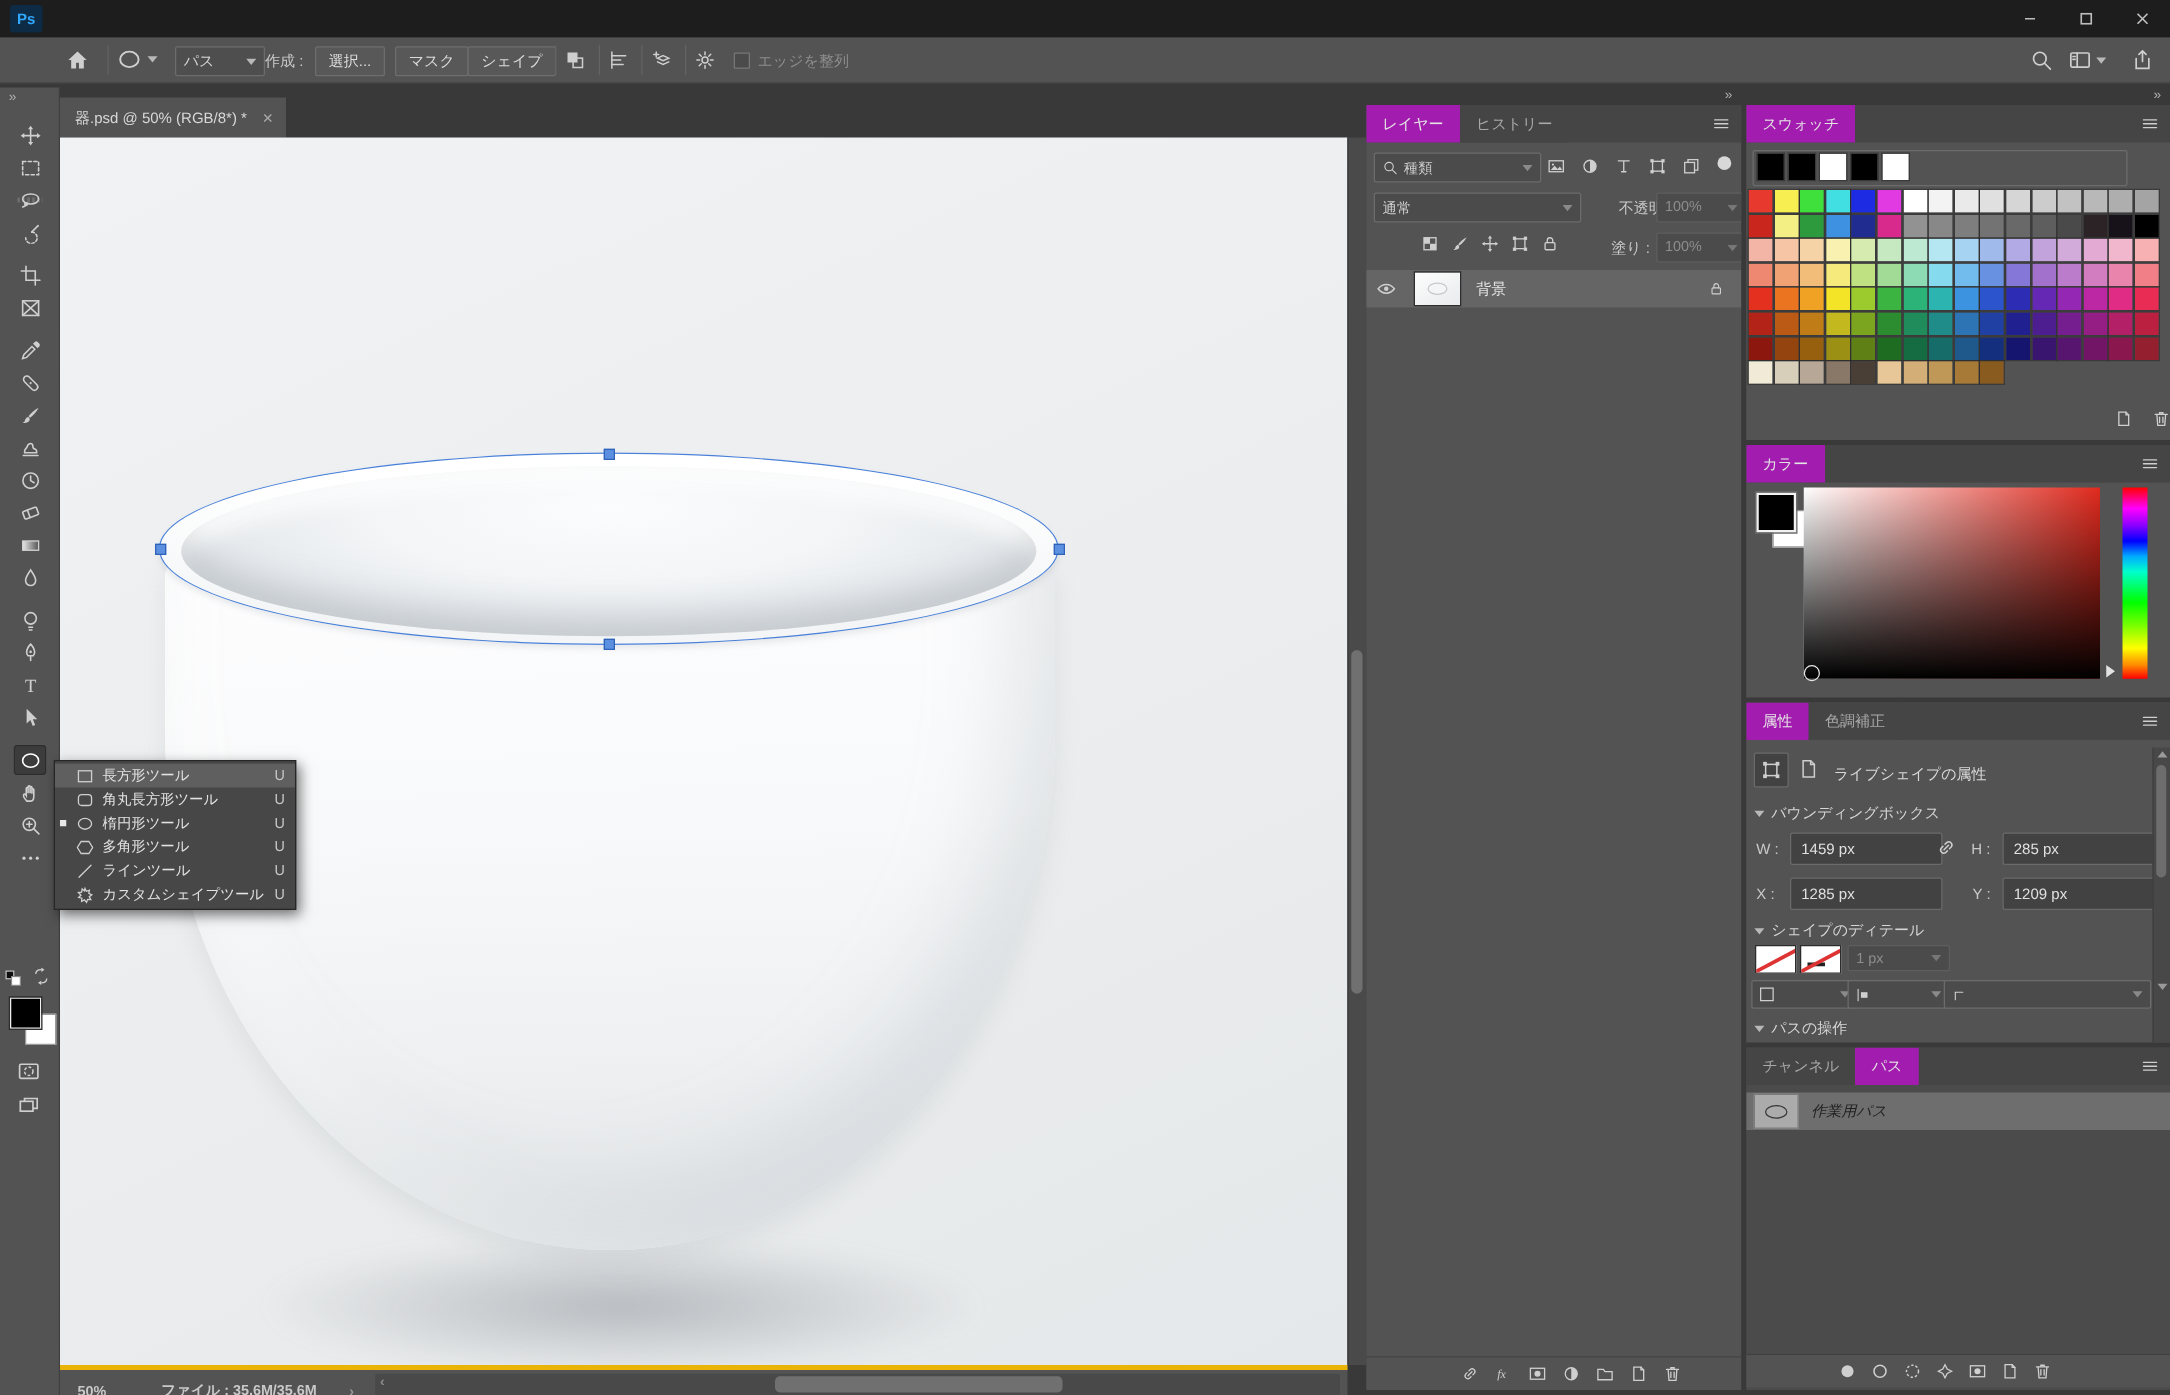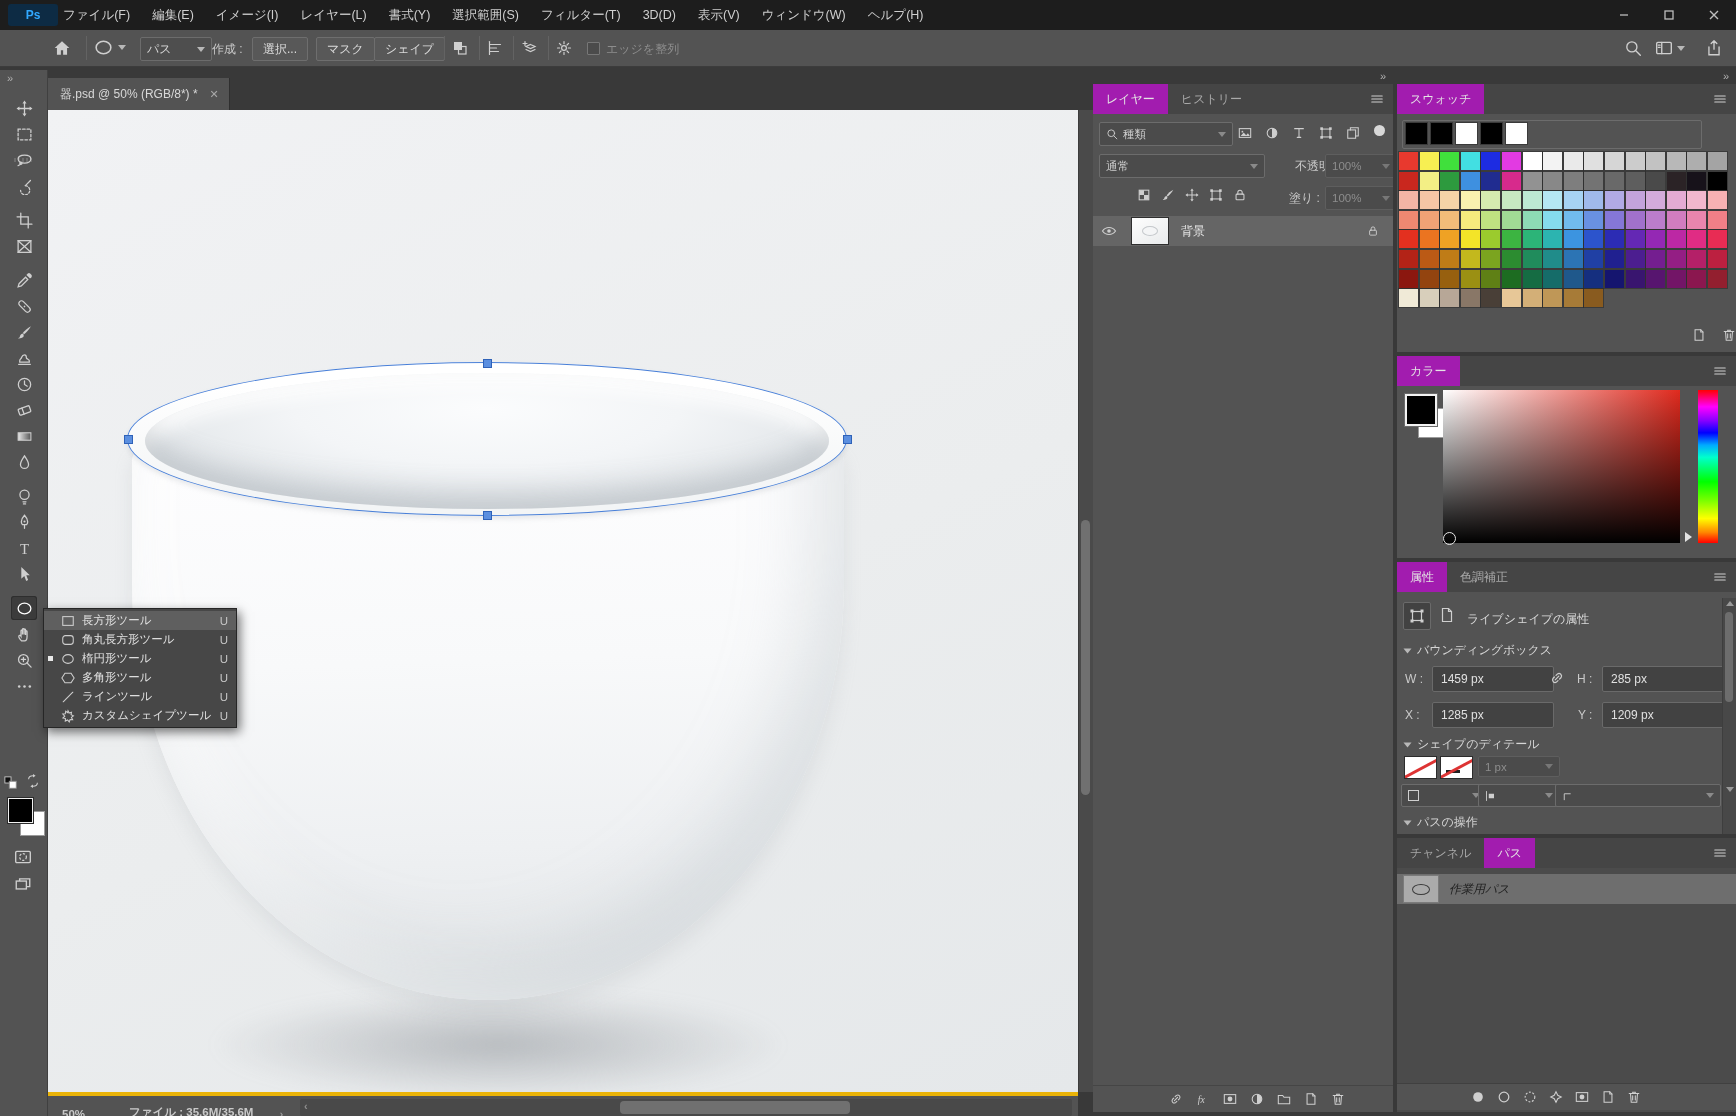--- a/index.html
+++ b/index.html
@@ -5,21 +5,21 @@
   html,body{margin:0;padding:0;background:#202020;}
   #app{position:relative;width:1736px;height:1116px;background:#393939;overflow:hidden;
        font-family:"Liberation Sans","DejaVu Sans",sans-serif;color:#d6d6d6;font-size:12px;
        -webkit-font-smoothing:antialiased;}
   .abs{position:absolute;}
   .ico{display:inline-flex;justify-content:center;color:#cfcfcf;}
   .ico svg{display:block;}
   .i12 svg{width:12px;height:12px;} .i14 svg{width:14px;height:14px;} .i16 svg{width:16px;height:16px;} .i18 svg{width:18px;height:18px;}
   
   #titlebar{left:0;top:0;width:1736px;height:30px;background:#1d1d1d;}
-  #ps-logo{left:8px;top:4px;width:50px;height:22px;background:#0d2b44;border-radius:3px;
+  #ps-logo{left:8px;top:4px;width:26px;height:22px;background:#0d2b44;border-radius:3px;
            color:#31a8ff;font-weight:bold;font-size:12px;display:flex;align-items:center;justify-content:center;}
   #menubar{left:52px;top:0;height:30px;display:flex;align-items:center;}
   .menu-item{padding:0 11px;line-height:30px;color:#cfcfcf;font-size:12.5px;white-space:nowrap;cursor:default;}
   #winctrl{right:0;top:0;height:30px;display:flex;}
   .winbtn{width:45px;height:30px;display:flex;align-items:center;justify-content:center;color:#bdbdbd;}
   
   #optionsbar{left:0;top:30px;width:1736px;height:36px;background:#535353;border-bottom:1px solid #3c3c3c;}
   .opt-sep{position:absolute;top:6px;width:1px;height:24px;background:#636363;}
   .opt-btn{position:absolute;top:7px;height:22px;padding:0 10px;display:flex;align-items:center;
            background:#585858;border:1px solid #6e6e6e;border-radius:2px;color:#dcdcdc;font-size:12px;}
@@ -106,33 +106,20 @@
   #workpath-thumb span{display:block;width:16px;height:9px;border:1.5px solid #3a3a3a;border-radius:50%;}
   .scrollbar-v{background:#484848;border-left:1px solid #3e3e3e;}
 </style>
 </head>
 <body>
 
 <div id="app">
 
   <div id="titlebar" class="abs">
     <div id="ps-logo" class="abs">Ps</div>
-    <div id="menubar" class="abs">
-        <span class="menu-item">ファイル(F)</span>
-        <span class="menu-item">編集(E)</span>
-        <span class="menu-item">イメージ(I)</span>
-        <span class="menu-item">レイヤー(L)</span>
-        <span class="menu-item">書式(Y)</span>
-        <span class="menu-item">選択範囲(S)</span>
-        <span class="menu-item">フィルター(T)</span>
-        <span class="menu-item">3D(D)</span>
-        <span class="menu-item">表示(V)</span>
-        <span class="menu-item">ウィンドウ(W)</span>
-        <span class="menu-item">ヘルプ(H)</span>
-      </div>
     <div id="winctrl" class="abs">
       <div class="winbtn">
           <svg width="12" height="12" viewBox="0 0 12 12">
             <path d="M2 6h8" stroke="#bdbdbd" stroke-width="1.3"></path>
           </svg>
         </div>
       <div class="winbtn">
           <svg width="12" height="12" viewBox="0 0 12 12">
             <rect x="2" y="2" width="8" height="8" fill="none" stroke="#bdbdbd" stroke-width="1.3"></rect>
           </svg>

